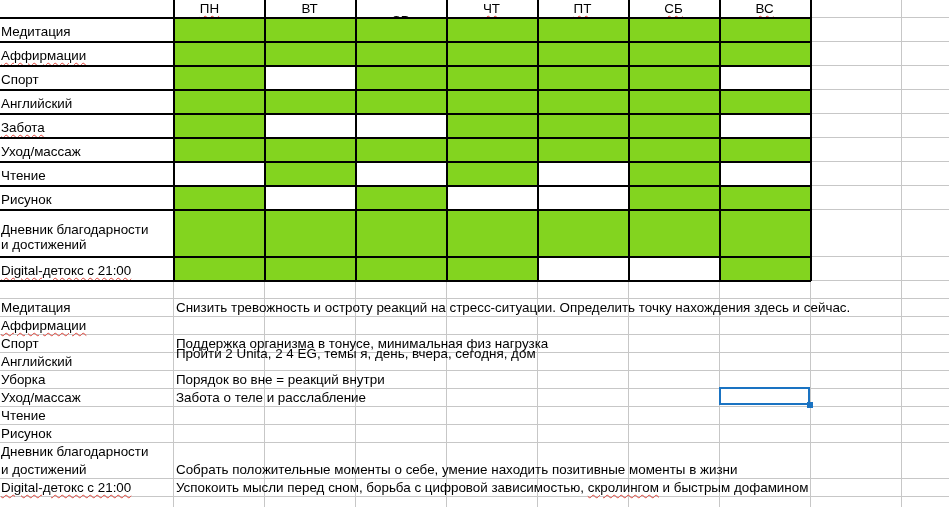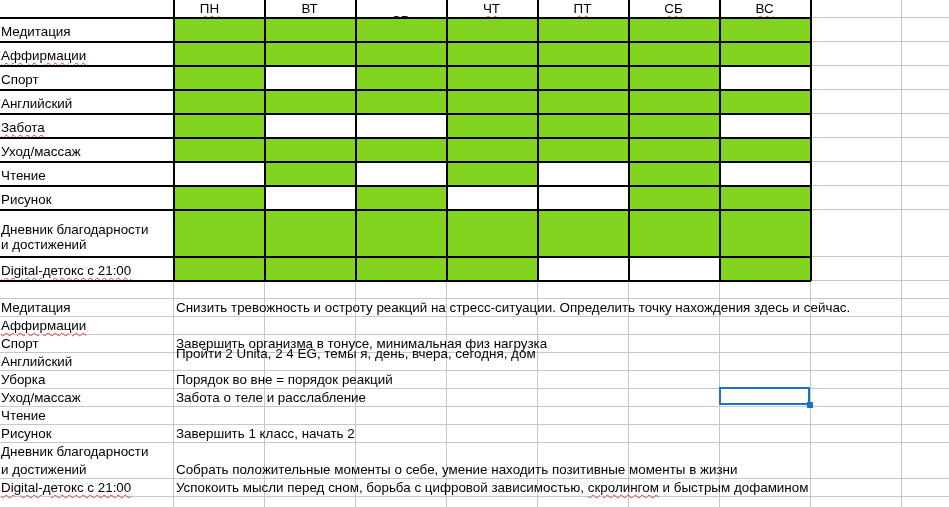--- a/index.html
+++ b/index.html
@@ -174,35 +174,34 @@
       <div class="bx" style="left: 719px; top: 0px; width: 1.5px; height: 281px;"></div>
       <div class="bx" style="left: 810px; top: 0px; width: 1.5px; height: 281px;"></div>
     </div>
 
   <div class="lbl" style="top:300px">Медитация</div>
   <div class="desc" style="top:300px">Снизить тревожность и остроту реакций на стресс-ситуации. Определить точку нахождения здесь и сейчас.</div>
 
   <div class="lbl" style="top:318px"><span class="spell">Аффирмации</span></div>
 
   <div class="lbl" style="top:336px">Спорт</div>
-  <div class="desc" style="top:336px">Завершить организма в тонусе, минимальная физ нагрузка</div>
+  <div class="desc" style="top:336px">Поддержка организма в тонусе, минимальная физ нагрузка</div>
 
   <div class="lbl" style="top:354px">Английский</div>
   <div class="desc" style="top:346px">Пройти 2 Unita, 2 4 EG, темы я, день, вчера, сегодня, дом</div>
 
   <div class="lbl" style="top:372px">Уборка</div>
-  <div class="desc" style="top:372px">Порядок во вне = порядок реакций</div>
+  <div class="desc" style="top:372px">Порядок во вне = реакций внутри</div>
 
   <div class="lbl" style="top:390px">Уход/массаж</div>
   <div class="desc" style="top:390px">Забота о теле и расслабление</div>
 
   <div class="lbl" style="top:408px">Чтение</div>
 
   <div class="lbl" style="top:426px">Рисунок</div>
-  <div class="desc" style="top:426px">Завершить 1 класс, начать 2</div>
 
   <div class="lbl" style="top:444px">
     <div>Дневник благодарности</div>
     <div style="margin-top:3px">и достижений</div>
   </div>
   <div class="desc" style="top:462px">Собрать положительные моменты о себе, умение находить позитивные моменты в жизни</div>
 
   <div class="lbl" style="top:480px"><span class="spell">Digital-детокс с 21:00</span></div>
   <div class="desc" style="top:480px"><span id="g9">Успокоить мысли перед сном, борьба с цифровой зависимостью, <span class="spell">скролингом</span> и быстрым дофамином</span></div>
 

